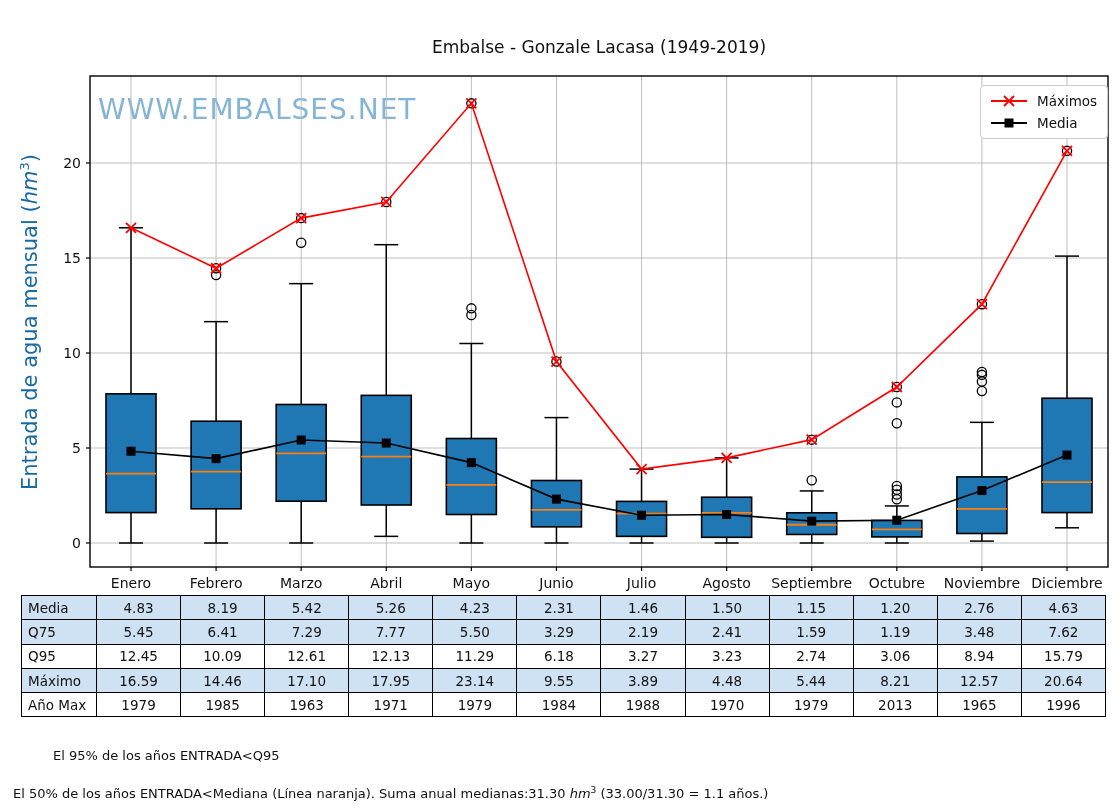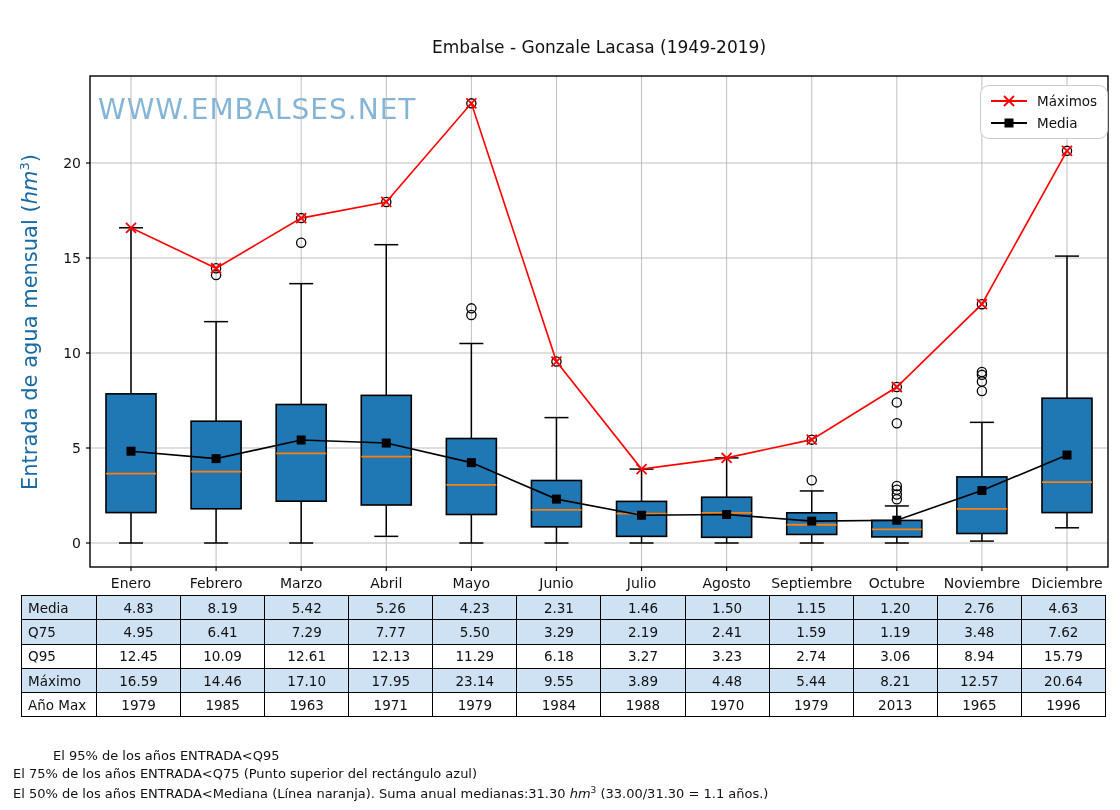--- a/index.html
+++ b/index.html
@@ -9,21 +9,21 @@
                font-size:17px;color:#111;}
   #watermark{position:absolute;left:98px;top:93px;font-size:28px;letter-spacing:1px;
              color:rgba(31,119,180,0.55);z-index:0;}
   #chart-svg{position:absolute;left:0;top:0;z-index:1;}
   #ylabel{position:absolute;left:-169px;top:308px;width:400px;height:28px;
           text-align:center;font-size:21px;color:#186aa5;transform:rotate(-90deg);
           z-index:2;white-space:nowrap;}
   #ylabel i{font-style:italic;}
   #ylabel sup{font-size:13px;}
   #legend{position:absolute;left:980px;top:85px;z-index:3;background:#ffffff;
-          border:1px solid #cccccc;border-radius:9px;padding:7px 10px 7px 9px;
+          border:1px solid #cccccc;border-radius:4px;padding:7px 10px 7px 9px;
           display:flex;flex-direction:column;gap:6px;font-size:13.5px;color:#111;}
   .legend-entry{display:flex;align-items:center;gap:9px;}
   #stats-table{position:absolute;left:21px;top:595px;width:1085px;z-index:2;
                border-collapse:collapse;table-layout:fixed;font-size:13.5px;color:#111;
                border:1.5px solid #000;}
   #stats-table td{border:1px solid #000;height:23.3px;text-align:center;padding:0 2px;
                   overflow:hidden;white-space:nowrap;}
   #stats-table td.rowlab{width:66px;text-align:left;padding-left:6px;}
   #stats-table tr.shade td{background:#cfe2f3;}
   .footnote{position:absolute;left:13px;font-size:13px;color:#111;z-index:2;white-space:nowrap;}
@@ -276,21 +276,21 @@
           <td>2.31</td>
           <td>1.46</td>
           <td>1.50</td>
           <td>1.15</td>
           <td>1.20</td>
           <td>2.76</td>
           <td>4.63</td>
         </tr>
         <tr class="shade">
           <td class="rowlab">Q75</td>
-          <td>4.95</td>
+          <td>5.45</td>
           <td>6.41</td>
           <td>7.29</td>
           <td>7.77</td>
           <td>5.50</td>
           <td>3.29</td>
           <td>2.19</td>
           <td>2.41</td>
           <td>1.59</td>
           <td>1.19</td>
           <td>3.48</td>
@@ -338,16 +338,15 @@
           <td>1970</td>
           <td>1979</td>
           <td>2013</td>
           <td>1965</td>
           <td>1996</td>
         </tr>
       </tbody>
   </table>
 
   <div class="footnote" id="fn1">El 95% de los años ENTRADA&lt;Q95</div>
-  <div class="footnote" id="fn2">El 75% de los años ENTRADA&lt;Q75 (Punto superior del rectángulo azul)</div>
   <div class="footnote" id="fn3"><span>El 50% de los años ENTRADA&lt;Mediana (Línea naranja). Suma anual medianas:31.30 </span><i>hm</i><sup>3</sup><span> (33.00/31.30 = 1.1 años.)</span></div>
 
 </div>
 
 </body></html>

